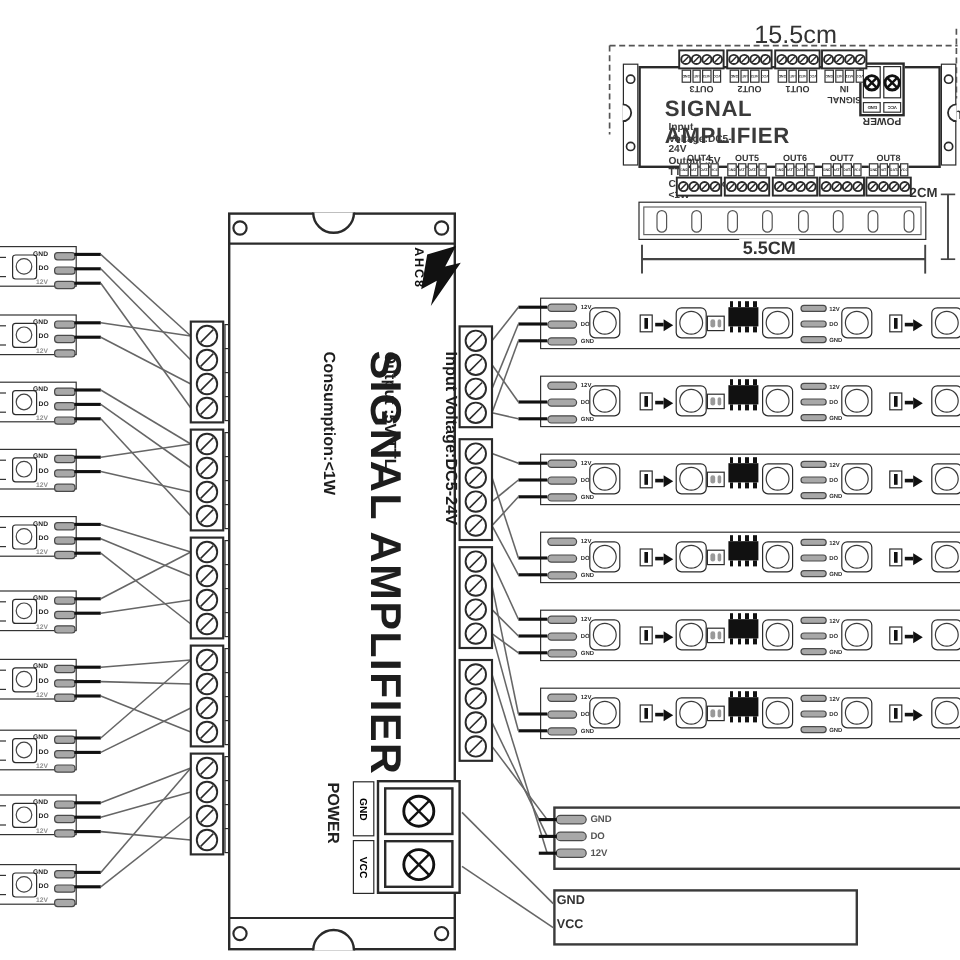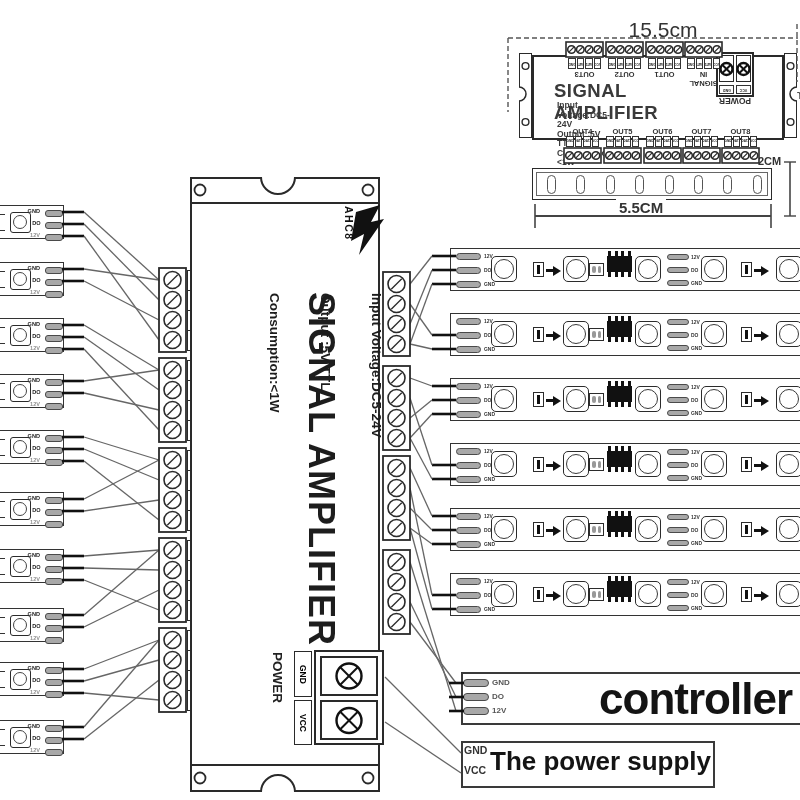--- a/index.html
+++ b/index.html
@@ -786,30 +786,28 @@
       <div class="mpin" style="left: 741.2px; top: 136px;">
         <span style="transform: scale(0.34);">DAT2</span>
       </div>
       <div class="mpin" style="left: 749.8px; top: 136px;">
         <span style="transform: scale(0.34);">VCC</span>
       </div>
       <div class="pv-portname" style="left: 722px; top: 127px;">OUT8</div>
     </div>
 
   <div id="ctrl-box" class="abs"></div>
-  <div id="ctrl-label" class="abs">controller</div>
   <div class="ctrl-pad" style="left:463px;top:679px;"></div>
   <div class="ctrl-pad" style="left:463px;top:693px;"></div>
   <div class="ctrl-pad" style="left:463px;top:707px;"></div>
   <div class="ctrl-pin" style="left:492px;top:678px;">GND</div>
   <div class="ctrl-pin" style="left:492px;top:692px;">DO</div>
   <div class="ctrl-pin" style="left:492px;top:706px;">12V</div>
 
   <div id="psu-box" class="abs"></div>
-  <div id="psu-label" class="abs">The power supply</div>
   <div class="psu-pin" style="left:464px;top:744px;">GND</div>
   <div class="psu-pin" style="left:464px;top:764px;">VCC</div>
 
   <svg id="art" width="800" height="800">
       <line x1="62" y1="212" x2="84" y2="212" stroke="#111" stroke-width="2.6"></line>
       <line x1="62" y1="224" x2="84" y2="224" stroke="#111" stroke-width="2.6"></line>
       <line x1="62" y1="236" x2="84" y2="236" stroke="#111" stroke-width="2.6"></line>
       <line x1="62" y1="269" x2="84" y2="269" stroke="#111" stroke-width="2.6"></line>
       <line x1="62" y1="281" x2="84" y2="281" stroke="#111" stroke-width="2.6"></line>
       <line x1="62" y1="325" x2="84" y2="325" stroke="#111" stroke-width="2.6"></line>

